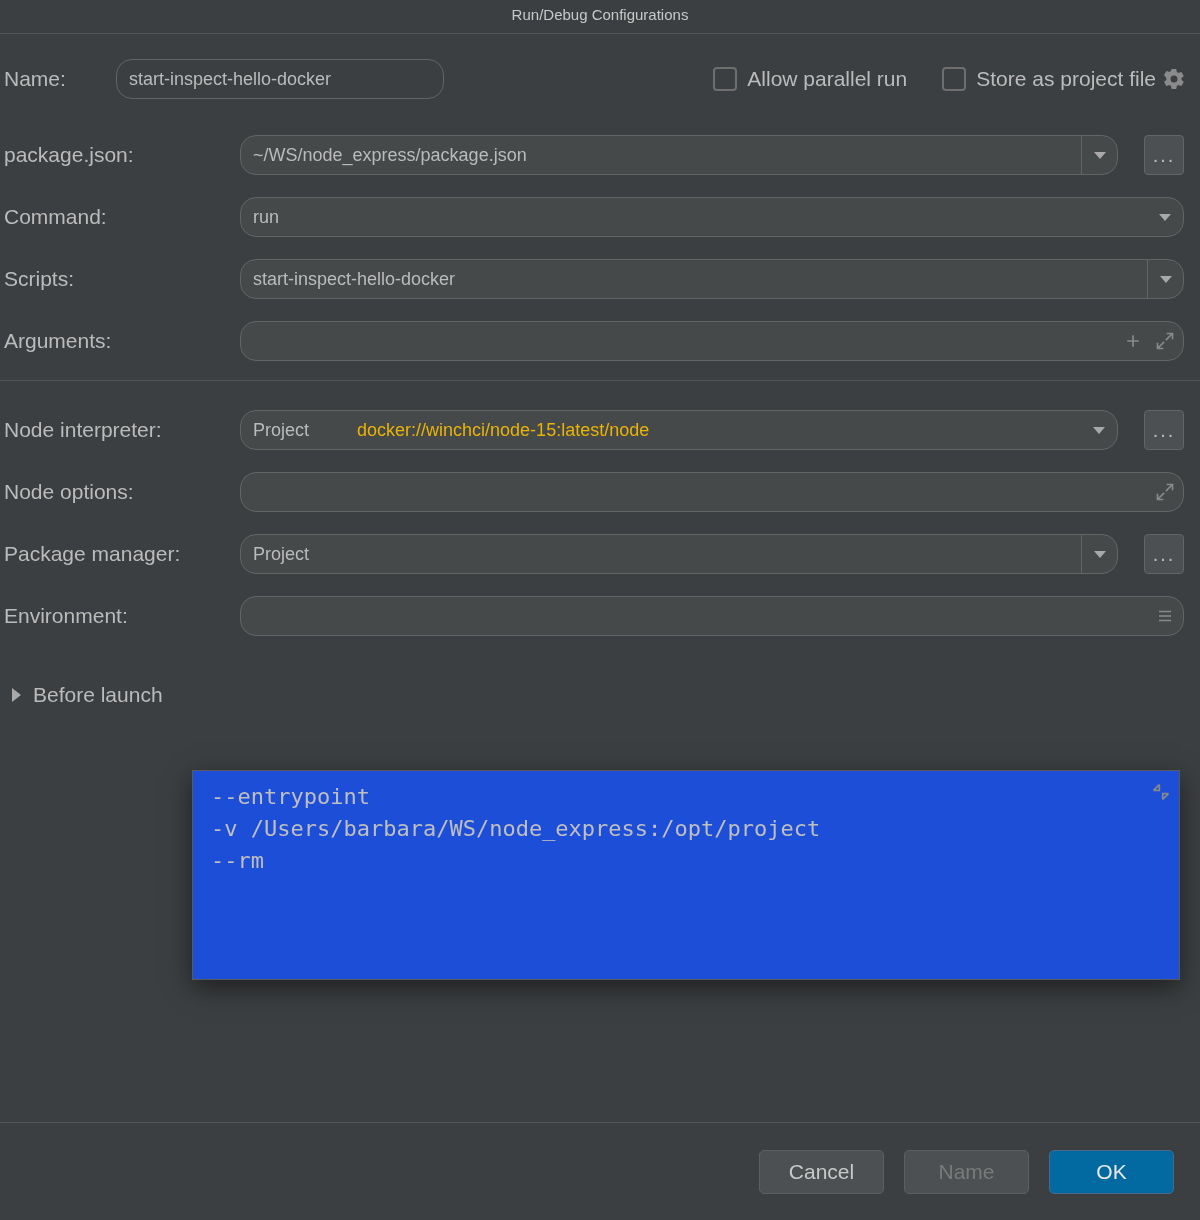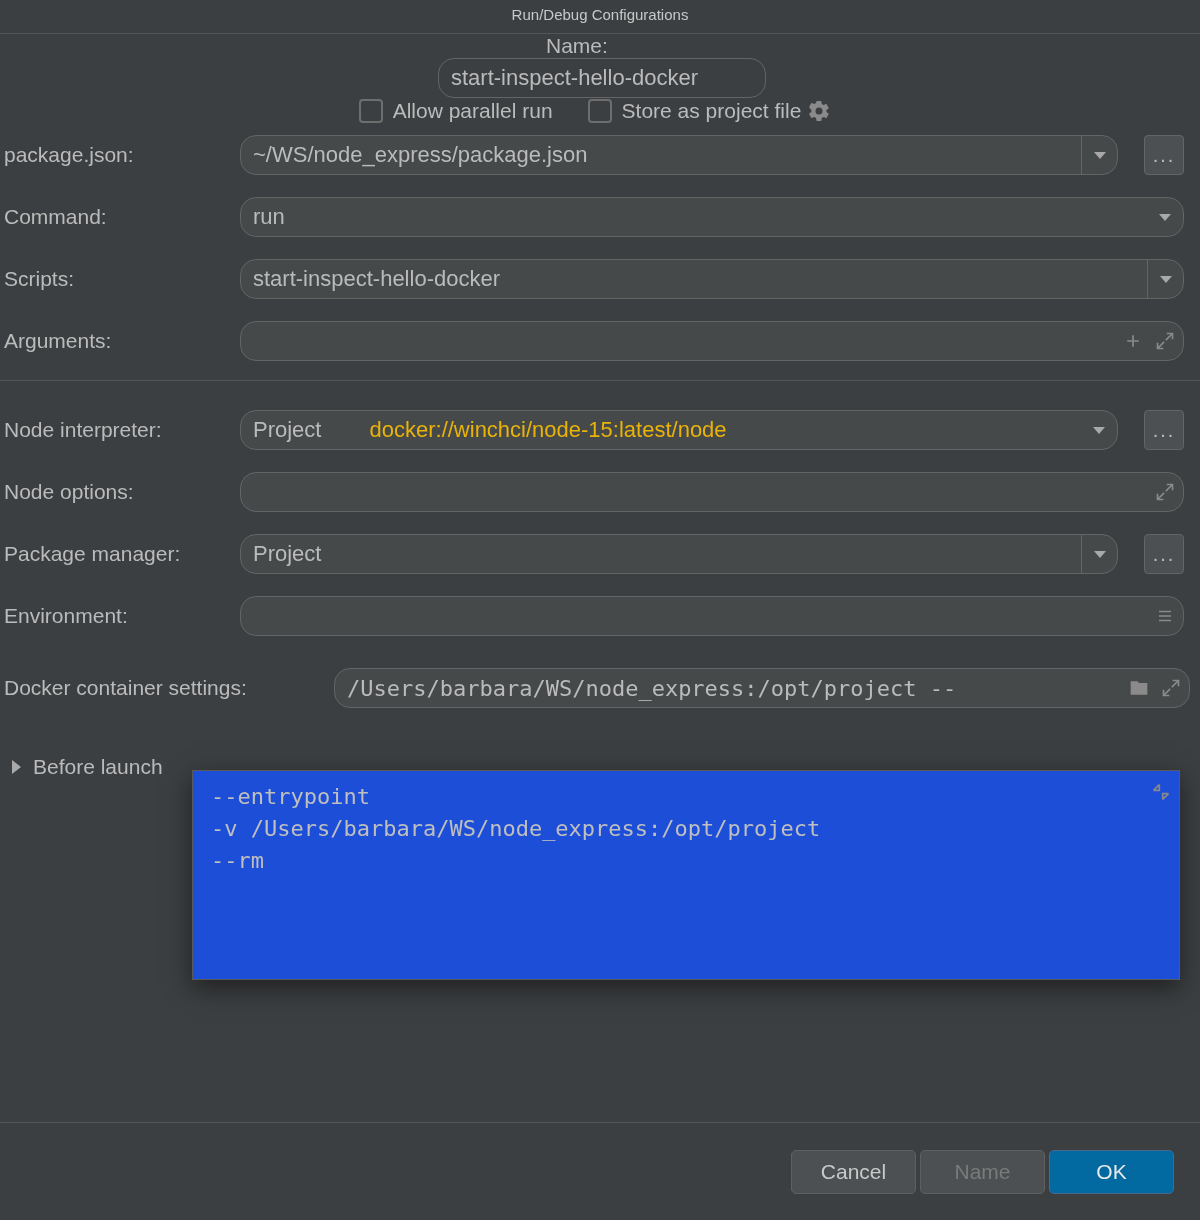--- a/index.html
+++ b/index.html
@@ -25,21 +25,20 @@
   }
   .row {
     display: flex;
     align-items: center;
     padding: 0 0 0 4px;
     margin: 0;
     height: 62px;
   }
   .row.top {
     height: 90px;
-    flex-direction: column;
   }
   .label {
     color: #bbbbbb;
     font-size: 21px;
     white-space: nowrap;
   }
   .label-col {
     width: 236px;
     flex: none;
   }
@@ -52,21 +51,21 @@
     display: flex;
     align-items: center;
     gap: 26px;
     padding-right: 16px;
   }
   .input, .dropdown, .readonly {
     background: #45494a;
     border: 1px solid #646464;
     border-radius: 16px;
     color: #bbbbbb;
-    font-size: 22px;
+    font-size: 18px;
     height: 40px;
     padding: 0 12px;
     display: flex;
     align-items: center;
     position: relative;
     flex: 1;
   }
   .input.plain-border {
     background: #3c3f41;
   }
@@ -197,21 +196,21 @@
   }
   .bottom-bar {
     position: absolute;
     left: 0; right: 0;
     bottom: 0;
     height: 98px;
     border-top: 1px solid #555;
     display: flex;
     align-items: center;
     justify-content: flex-end;
-    gap: 4px;
+    gap: 20px;
     padding: 0 26px;
     background: #3c3f41;
   }
   .btn {
     height: 44px;
     min-width: 125px;
     border-radius: 5px;
     border: 1px solid #5e6060;
     background: #4c5052;
     color: #c9c9c9;
@@ -381,38 +380,20 @@
           <div class="ic list-ic">
               <svg viewBox="0 0 24 24" stroke="#8a8a8a" stroke-width="2" fill="none">
                 <path d="M4 6h16M4 12h16M4 18h16"></path>
               </svg>
             </div>
         </div>
       </div>
     </div>
   </div>
 
-  <div class="docker-row" style="margin-top:10px">
-    <div class="label label-col-wide">Docker container settings:</div>
-    <div class="input docker-field" style="position:relative; font-family: ui-monospace,Menlo,Consolas,monospace;">
-      <span>/Users/barbara/WS/node_express:/opt/project --</span>
-      <div class="inline-icons">
-        <div class="ic folder-ic">
-            <svg viewBox="0 0 24 24" fill="#8a8a8a">
-              <path d="M10 4H2v16h20V6H12l-2-2z"></path>
-            </svg>
-          </div>
-        <div class="ic expand-ic">
-            <svg viewBox="0 0 24 24" stroke="#8a8a8a" stroke-width="2" fill="none">
-              <path d="M14 3h7v7M10 21H3v-7M21 3l-8 8M3 21l8-8"></path>
-            </svg>
-          </div>
-      </div>
-    </div>
-  </div>
 
   <div class="before-row">
     <div class="tri"></div>
     <span class="label">Before launch</span>
   </div>
 
 </div>
 
 <div class="popup"><span>--entrypoint
 -v /Users/barbara/WS/node_express:/opt/project

